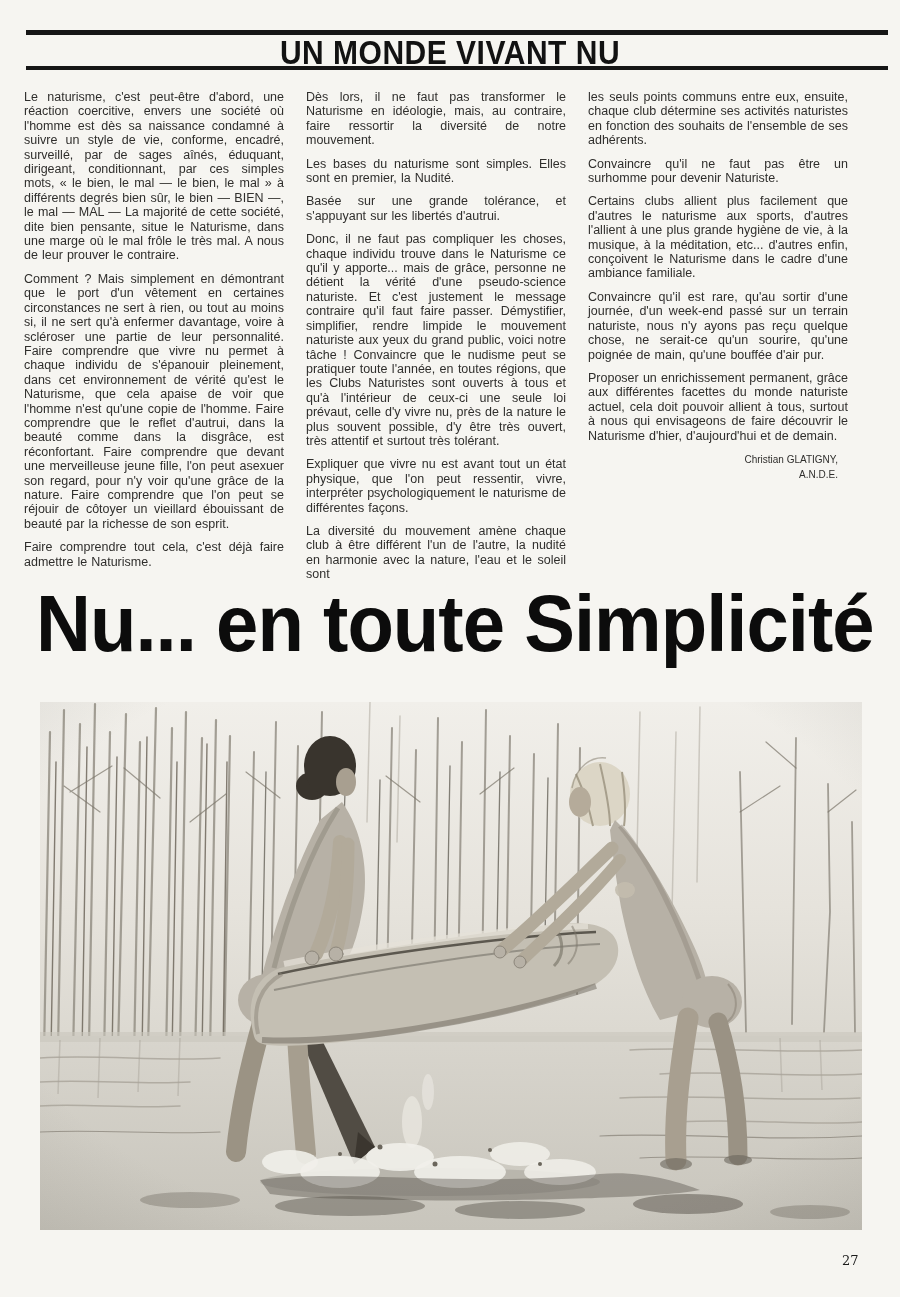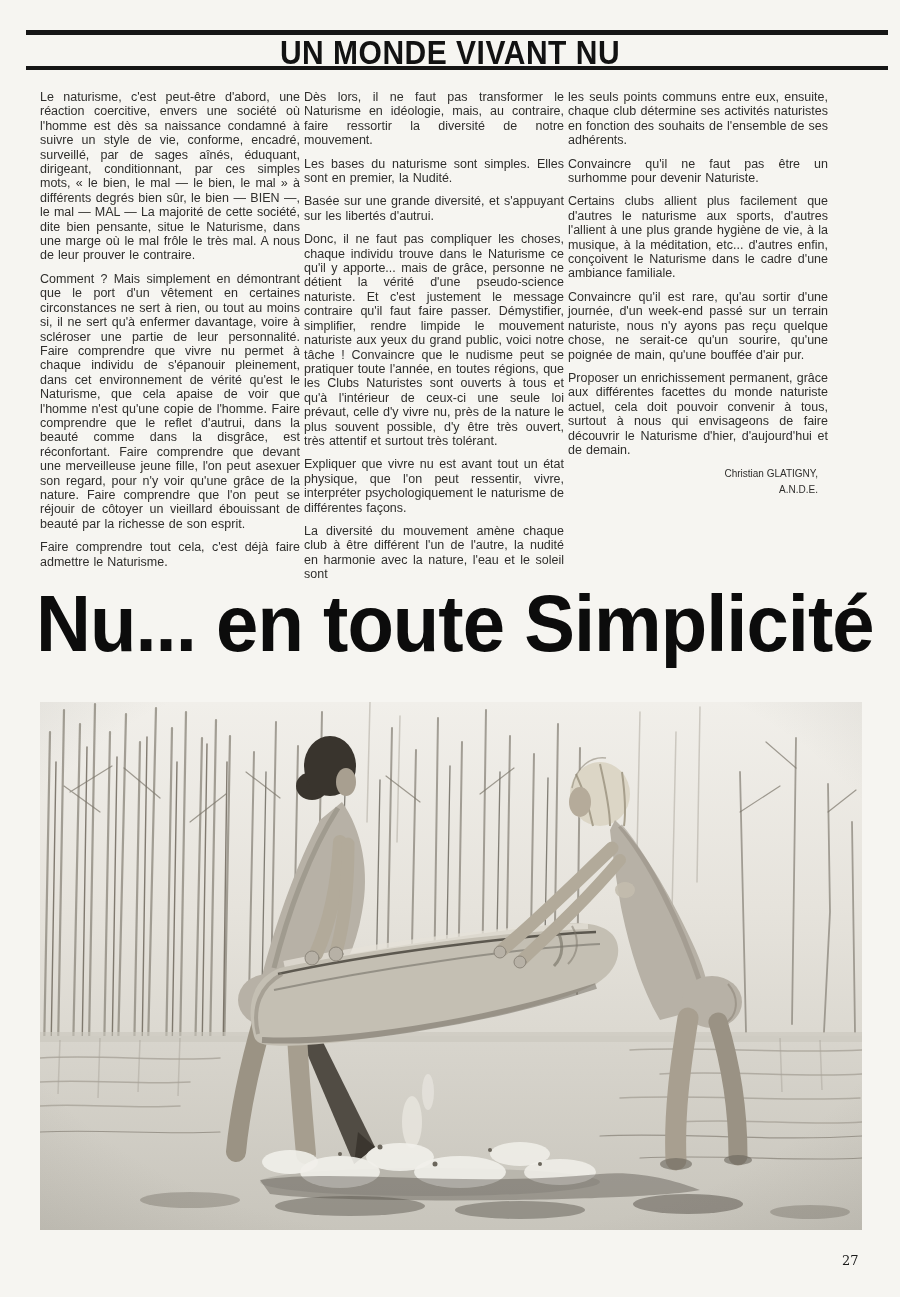--- a/index.html
+++ b/index.html
@@ -9,21 +9,21 @@
     font-family:"Liberation Sans",sans-serif;color:#2f2e2c;
   }
   .rule{position:absolute;left:26px;width:862px;background:#161616;}
   .rule-top{top:30px;height:5px;}
   .rule-bottom{top:66px;height:4px;}
   .masthead{
     position:absolute;top:35px;left:0;width:900px;text-align:center;
     font-weight:bold;font-size:30px;letter-spacing:.5px;color:#121212;
     transform:scaleY(1.08);transform-origin:center top;white-space:nowrap;
   }
-  .cols{position:absolute;top:90px;left:40px;width:824px;display:flex;gap:4px;}
+  .cols{position:absolute;top:90px;left:24px;width:824px;display:flex;gap:22px;}
   .col{width:260px;text-align:justify;font-size:12.5px;line-height:14.4px;}
   .col p{margin:0 0 9px 0;word-spacing:.6px;}
   .sig{ text-align:right;padding-right:10px;font-size:10px;line-height:15.5px;margin-top:3px;}
   .headline{
     position:absolute;top:584px;left:36px;width:828px;
     font-weight:bold;font-size:80px;letter-spacing:-1px;color:#0c0c0c;
     transform:scaleX(0.95);transform-origin:left top;white-space:nowrap;line-height:1;
   }
   .photo{position:absolute;top:702px;left:40px;width:822px;height:528px;background:#e9e7e1;}
   .photo svg{display:block;}
@@ -43,31 +43,31 @@
 
   <div class="cols">
     <div class="col">
       <p>Le naturisme, c'est peut-être d'abord, une réaction coercitive, envers une société où l'homme est dès sa naissance condamné à suivre un style de vie, conforme, encadré, surveillé, par de sages aînés, éduquant, dirigeant, conditionnant, par ces simples mots, « le bien, le mal — le bien, le mal » à différents degrés bien sûr, le bien — BIEN —, le mal — MAL — La majorité de cette société, dite bien pensante, situe le Naturisme, dans une marge où le mal frôle le très mal. A nous de leur prouver le contraire.</p>
       <p>Comment ? Mais simplement en démontrant que le port d'un vêtement en certaines circonstances ne sert à rien, ou tout au moins si, il ne sert qu'à enfermer davantage, voire à scléroser une partie de leur personnalité. Faire comprendre que vivre nu permet à chaque individu de s'épanouir pleinement, dans cet environnement de vérité qu'est le Naturisme, que cela apaise de voir que l'homme n'est qu'une copie de l'homme. Faire comprendre que le reflet d'autrui, dans la beauté comme dans la disgrâce, est réconfortant. Faire comprendre que devant une merveilleuse jeune fille, l'on peut asexuer son regard, pour n'y voir qu'une grâce de la nature. Faire comprendre que l'on peut se réjouir de côtoyer un vieillard ébouissant de beauté par la richesse de son esprit.</p>
       <p>Faire comprendre tout cela, c'est déjà faire admettre le Naturisme.</p>
     </div>
     <div class="col">
       <p>Dès lors, il ne faut pas transformer le Naturisme en idéologie, mais, au contraire, faire ressortir la diversité de notre mouvement.</p>
       <p>Les bases du naturisme sont simples. Elles sont en premier, la Nudité.</p>
-      <p>Basée sur une grande diversité, et s'appuyant sur les libertés d'autrui.</p>
+      <p>Basée sur une grande tolérance, et s'appuyant sur les libertés d'autrui.</p>
       <p>Donc, il ne faut pas compliquer les choses, chaque individu trouve dans le Naturisme ce qu'il y apporte... mais de grâce, personne ne détient la vérité d'une pseudo-science naturiste. Et c'est justement le message contraire qu'il faut faire passer. Démystifier, simplifier, rendre limpide le mouvement naturiste aux yeux du grand public, voici notre tâche ! Convaincre que le nudisme peut se pratiquer toute l'année, en toutes régions, que les Clubs Naturistes sont ouverts à tous et qu'à l'intérieur de ceux-ci une seule loi prévaut, celle d'y vivre nu, près de la nature le plus souvent possible, d'y être très ouvert, très attentif et surtout très tolérant.</p>
       <p>Expliquer que vivre nu est avant tout un état physique, que l'on peut ressentir, vivre, interpréter psychologiquement le naturisme de différentes façons.</p>
       <p>La diversité du mouvement amène chaque club à être différent l'un de l'autre, la nudité en harmonie avec la nature, l'eau et le soleil sont</p>
     </div>
     <div class="col">
       <p>les seuls points communs entre eux, ensuite, chaque club détermine ses activités naturistes en fonction des souhaits de l'ensemble de ses adhérents.</p>
       <p>Convaincre qu'il ne faut pas être un surhomme pour devenir Naturiste.</p>
       <p>Certains clubs allient plus facilement que d'autres le naturisme aux sports, d'autres l'allient à une plus grande hygiène de vie, à la musique, à la méditation, etc... d'autres enfin, conçoivent le Naturisme dans le cadre d'une ambiance familiale.</p>
       <p>Convaincre qu'il est rare, qu'au sortir d'une journée, d'un week-end passé sur un terrain naturiste, nous n'y ayons pas reçu quelque chose, ne serait-ce qu'un sourire, qu'une poignée de main, qu'une bouffée d'air pur.</p>
-      <p>Proposer un enrichissement permanent, grâce aux différentes facettes du monde naturiste actuel, cela doit pouvoir convenir à tous, surtout à nous qui envisageons de faire découvrir le Naturisme d'hier, d'aujourd'hui et de demain.</p>
+      <p>Proposer un enrichissement permanent, grâce aux différentes facettes du monde naturiste actuel, cela doit pouvoir allient à tous, surtout à nous qui envisageons de faire découvrir le Naturisme d'hier, d'aujourd'hui et de demain.</p>
       <div class="sig">
         <div>Christian GLATIGNY,</div>
         <div>A.N.D.E.</div>
       </div>
     </div>
   </div>
 
   <div class="headline">Nu... en toute Simplicité</div>
 
   <div class="photo">

